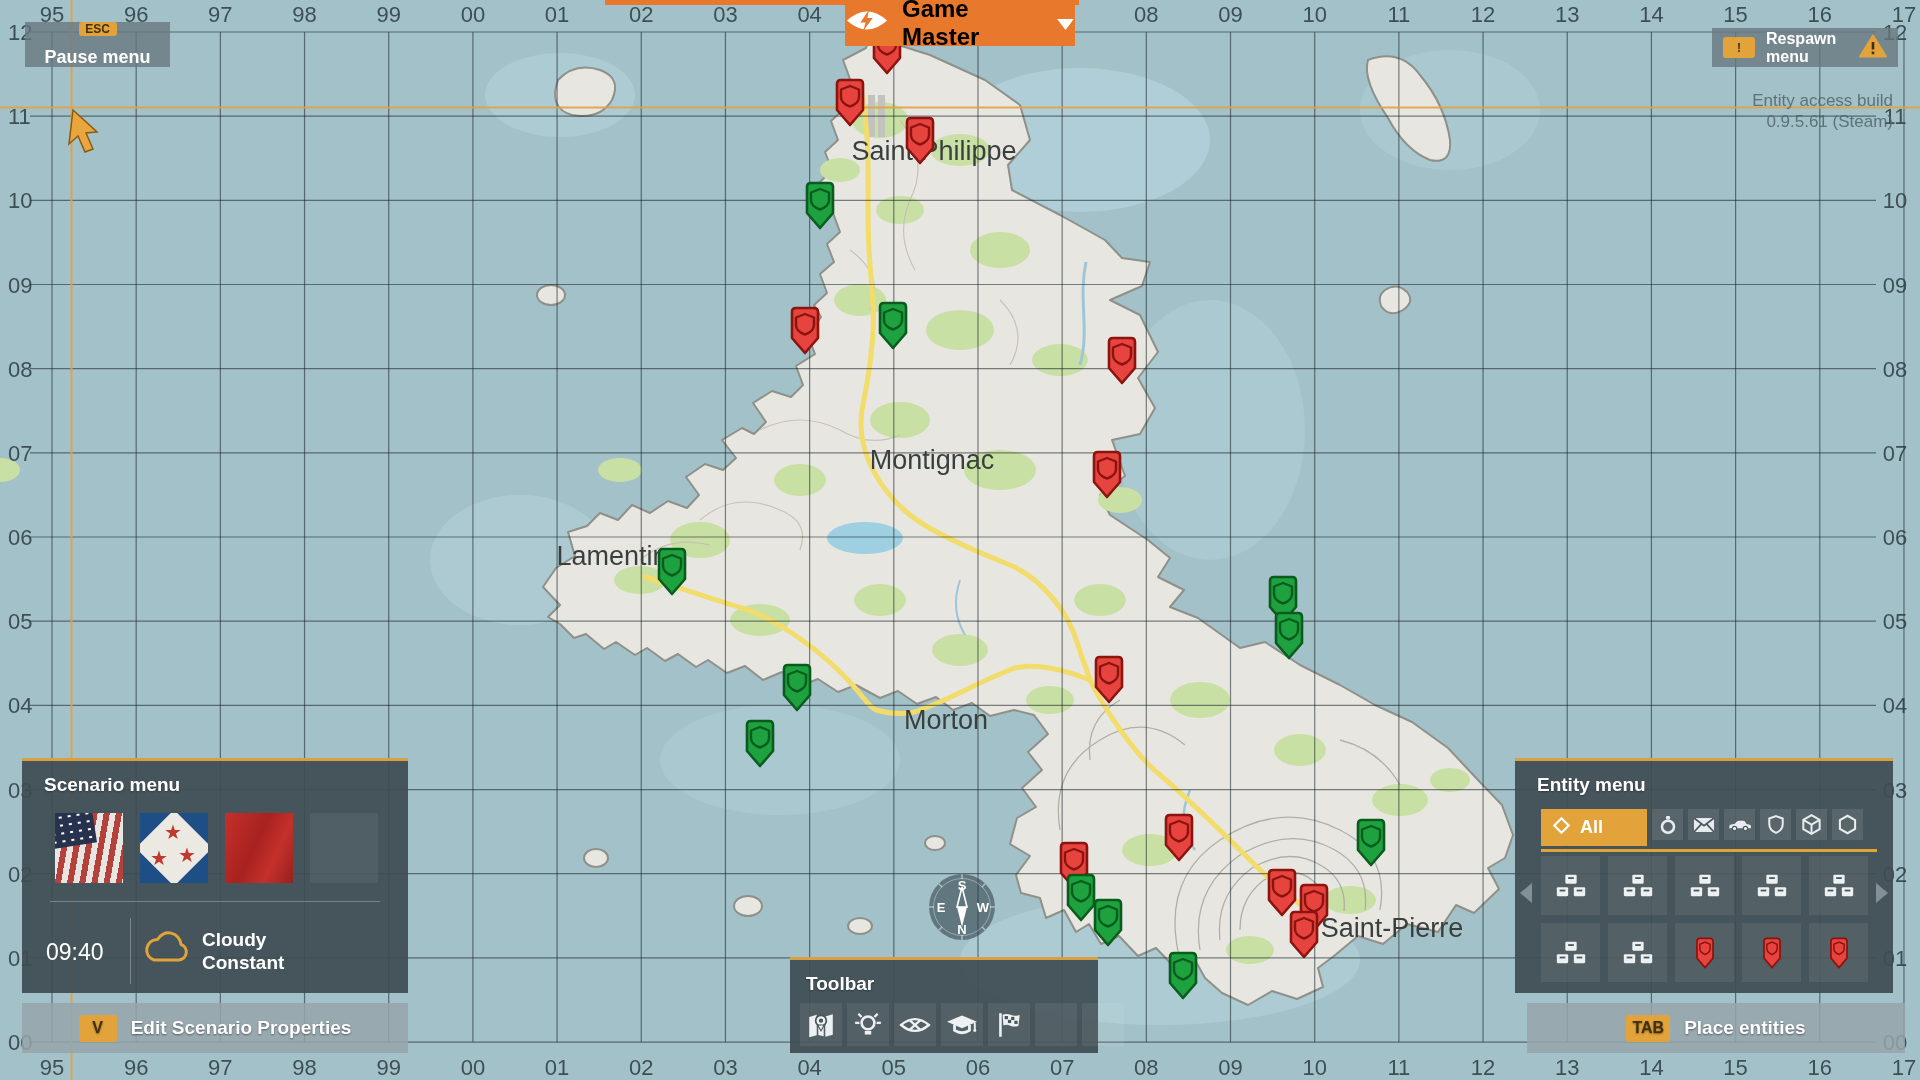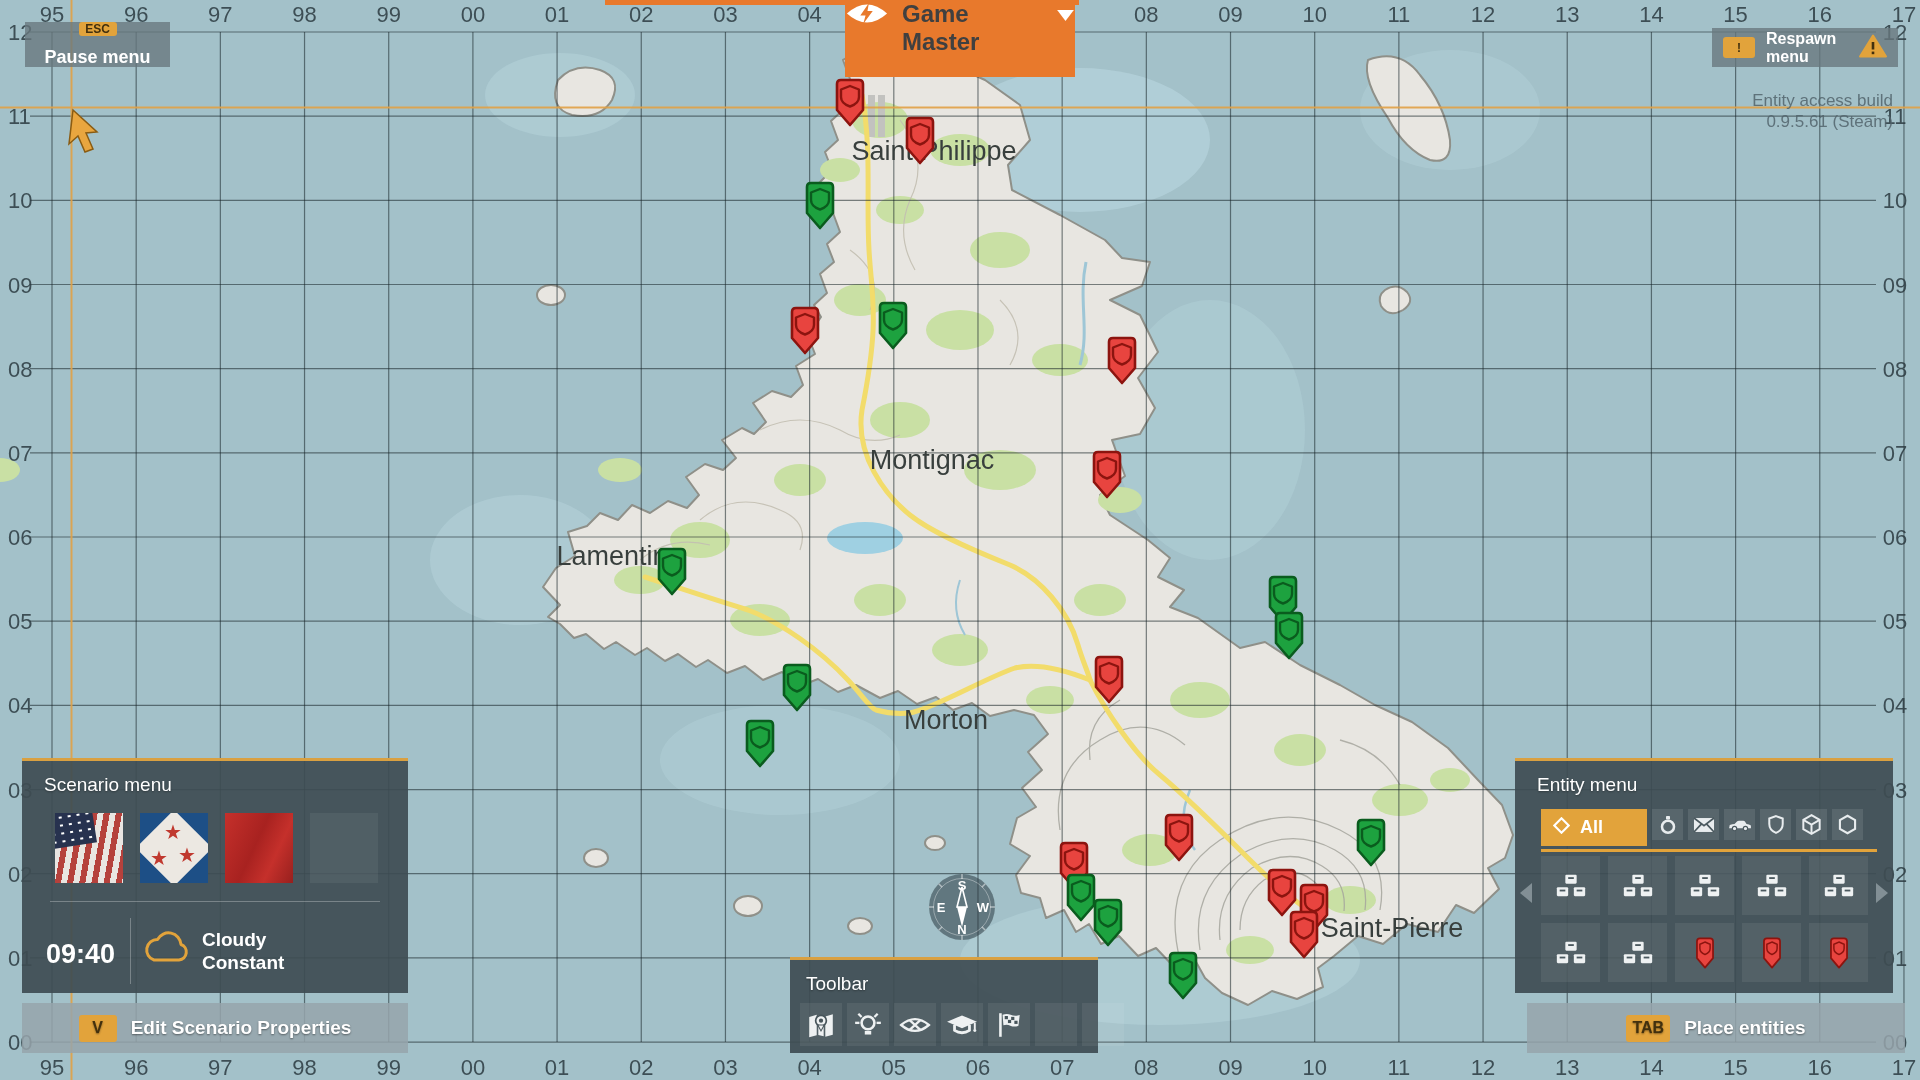--- a/index.html
+++ b/index.html
@@ -2,38 +2,38 @@
 <html><head>
 <meta charset="utf-8">
 <style>
   html,body{margin:0;padding:0;background:#1b2327;}
   .screen{position:relative;width:1920px;height:1080px;overflow:hidden;
     font-family:"Liberation Sans",sans-serif;background:#a3c1c9;}
   #map{position:absolute;left:0;top:0;}
 
   
   .topline{position:absolute;left:605px;top:0;width:474px;height:5px;background:#e8792c;z-index:5;}
-  .banner{position:absolute;left:845px;top:0;width:230px;height:77px;background:#e8792c;
-    display:flex;align-items:flex-start;justify-content:center;gap:13px;z-index:6;
-    color:#404040;font-size:24px;font-weight:bold;}
+  .banner{position:absolute;left:845px;top:0;width:230px;height:46px;background:#e8792c;
+    display:flex;align-items:center;justify-content:center;gap:13px;z-index:6;
+    color:#000000;font-size:24px;font-weight:bold;}
   .chip{position:absolute;display:flex;align-items:center;gap:11px;
     background:rgba(104,119,125,.78);color:#fff;font-weight:bold;padding:0 11px;z-index:6;box-sizing:border-box;}
   .chip.pause{left:25px;top:22px;width:145px;height:45px;font-size:18px;flex-direction:column;}
   .chip.respawn{left:1712px;top:28px;width:186px;height:39px;font-size:16px;}
   .key{display:inline-flex;align-items:center;justify-content:center;background:#e2a33b;
     color:#42300e;font-weight:bold;border-radius:3px;}
   .key.sm{min-width:30px;height:21px;font-size:12px;padding:0 4px;}
   .key.md{min-width:26px;height:27px;font-size:16px;padding:0 6px;}
   .build{position:absolute;right:27px;top:90px;text-align:right;
     color:rgba(82,100,108,.85);font-size:17px;line-height:21px;z-index:4;}
 
   
   .panel{position:absolute;background:rgba(62,76,82,.92);border-top:3px solid #d9a041;
     color:#fff;z-index:6;box-sizing:border-box;}
-  .panel .title{position:absolute;left:22px;top:13px;font-size:19px;font-weight:normal;
+  .panel .title{position:absolute;left:22px;top:13px;font-size:19px;font-weight:bold;
     text-shadow:0 1px 2px rgba(0,0,0,.35);}
   #scenario-panel{left:22px;top:758px;width:386px;height:235px;}
   #entity-panel{left:1515px;top:758px;width:378px;height:235px;}
   #toolbar-panel{left:790px;top:957px;width:308px;height:96px;}
   .hintbar{position:absolute;display:flex;align-items:center;justify-content:center;gap:14px;
     background:rgba(150,165,171,.85);color:#fff;font-weight:bold;font-size:19px;z-index:6;
     text-shadow:0 1px 2px rgba(0,0,0,.45);}
   #scenario-hint{left:22px;top:1003px;width:386px;height:50px;}
   #entity-hint{left:1515px;top:1003px;width:378px;height:50px;margin-left:12px;}
 
@@ -45,21 +45,21 @@
     transform:rotate(-9deg);background-image:radial-gradient(#fff 1.3px,rgba(255,255,255,0) 1.5px);
     background-size:9px 8px;}
   .flag.fia-flag{background:#1d4f86;}
   .flag.fia-flag .diamond{position:absolute;left:50%;top:50%;width:54px;height:54px;
     transform:translate(-50%,-50%) rotate(45deg);background:#ece8e2;}
   .flag.fia-flag .star{position:absolute;color:#c0392f;font-size:20px;line-height:1;}
   .flag.soviet-flag{background:linear-gradient(115deg,#c5302b 0%,#a82220 45%,#c5302b 70%,#97201e 100%);}
   .flag.empty-slot{background:rgba(255,255,255,.06);}
   .divider{position:absolute;left:28px;top:140px;width:330px;height:1px;background:rgba(255,255,255,.28);}
   .vdiv{position:absolute;left:108px;top:157px;width:1px;height:66px;background:rgba(255,255,255,.28);}
-  .time{position:absolute;left:24px;top:178px;font-size:27px;font-weight:bold;}
+  .time{position:absolute;left:24px;top:178px;font-size:23px;font-weight:normal;}
   .cloud{position:absolute;left:119px;top:168px;}
   .weather{position:absolute;left:180px;top:167px;font-size:19px;font-weight:bold;line-height:23px;}
 
   
   .tabs{position:absolute;left:26px;top:48px;width:336px;height:40px;border-bottom:3px solid #e2a33b;
     display:flex;align-items:flex-start;gap:5px;}
   .tab-all{width:106px;height:37px;background:#e2a33b;display:flex;align-items:center;gap:10px;
     padding-left:12px;font-weight:bold;font-size:18px;box-sizing:border-box;color:#fff;cursor:pointer;}
   .tab-sm{width:31px;height:31px;background:rgba(255,255,255,.10);display:flex;align-items:center;
     justify-content:center;cursor:pointer;}

